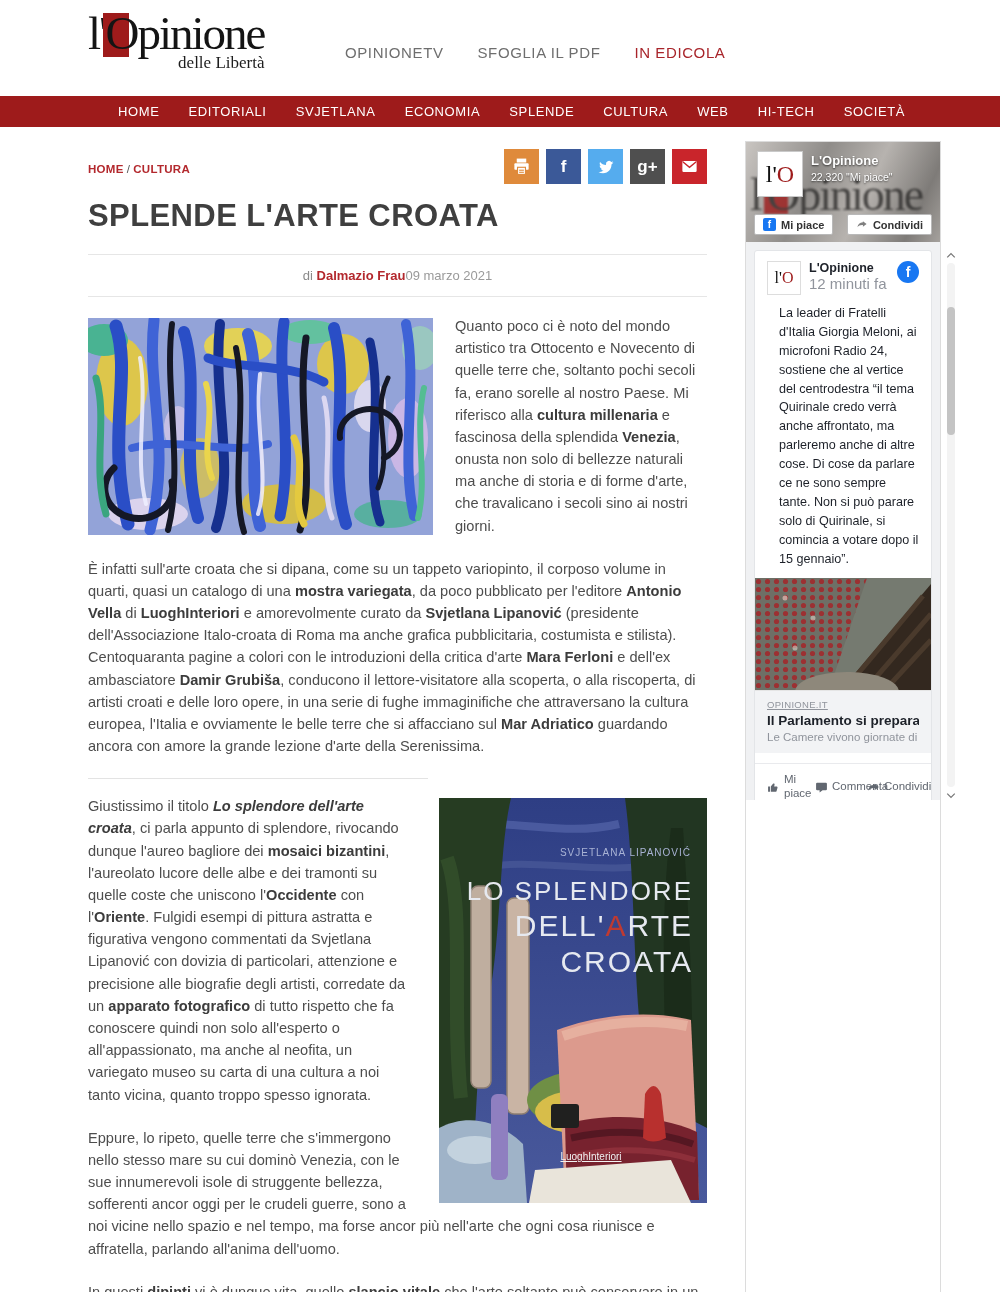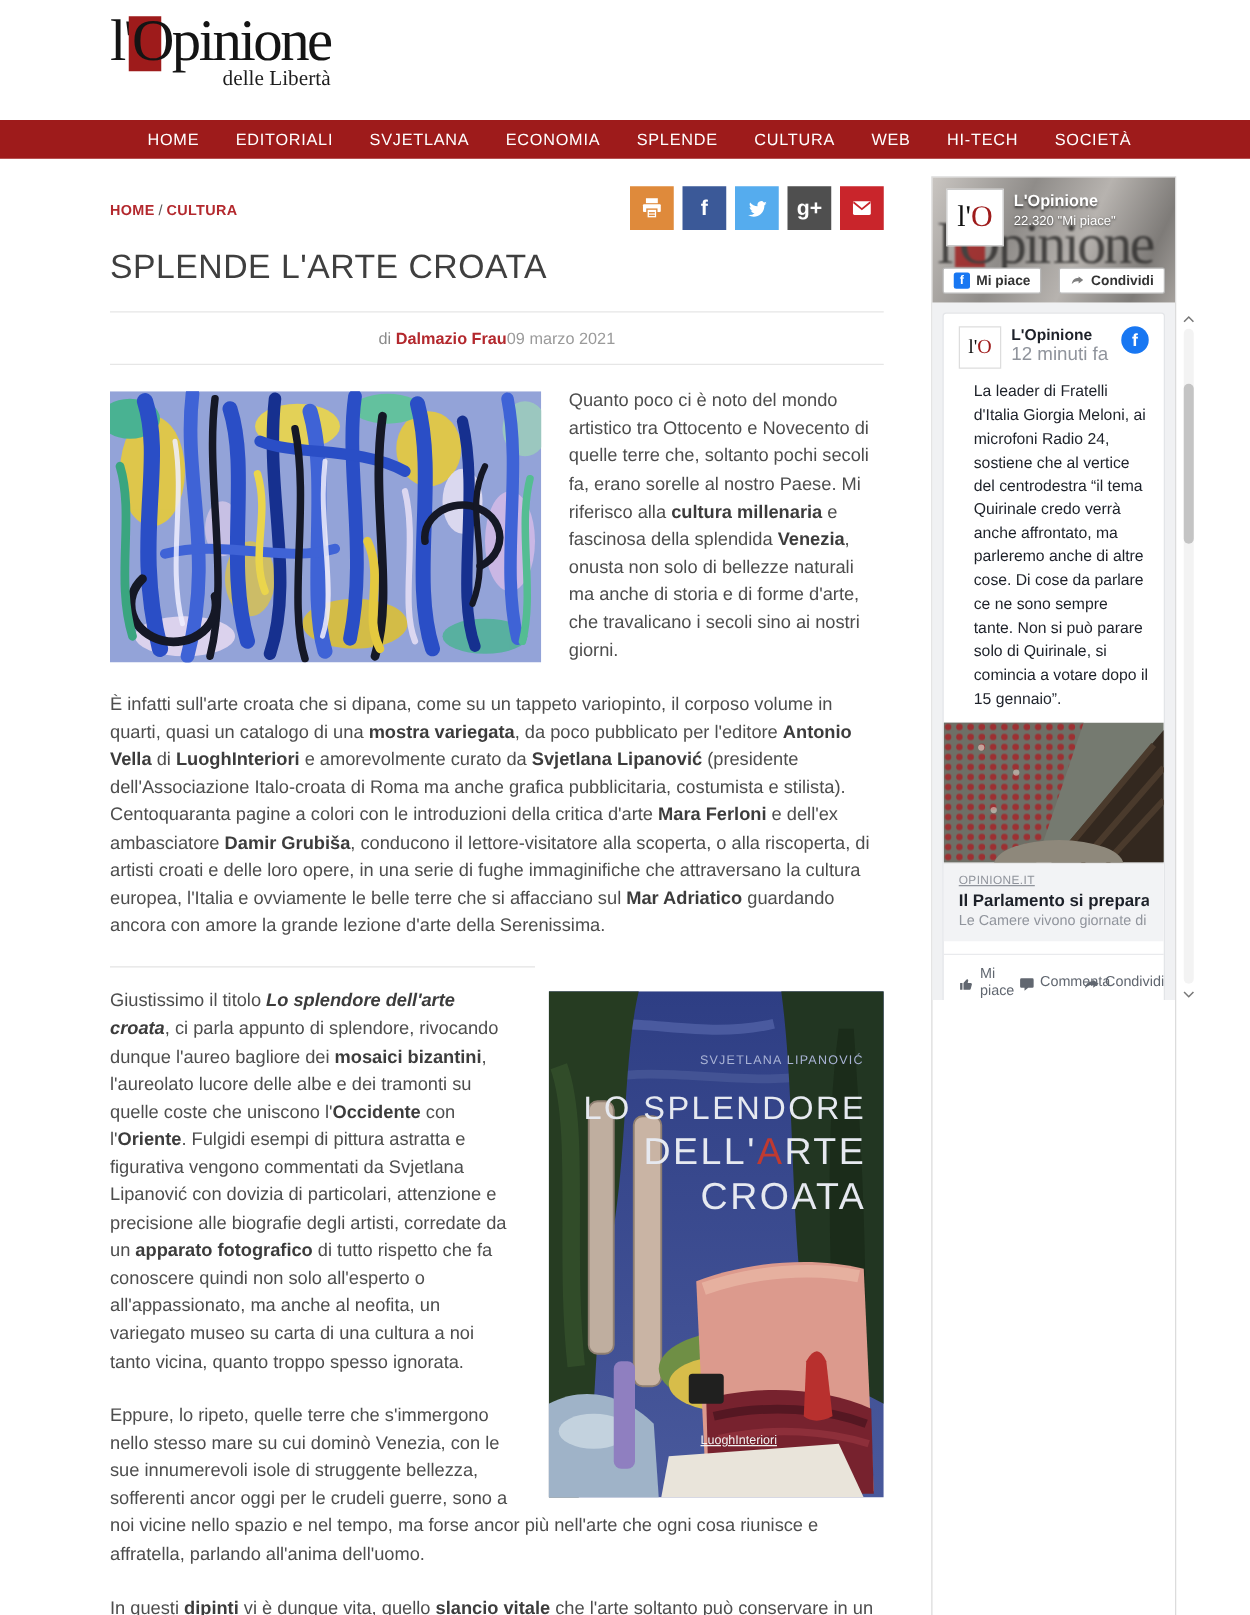--- a/index.html
+++ b/index.html
@@ -31,21 +31,21 @@
   .crumb-link { cursor:pointer; }
   .crumb-sep { color:#555; font-weight:normal; padding:0 3px; }
   .share-row { display:flex; gap:7px; }
   .share-btn { width:35px; height:35px; display:flex; align-items:center; justify-content:center; cursor:pointer; color:#fff; }
   .share-print { background:#df8a3b; }
   .share-fb { background:#3b5998; }
   .share-tw { background:#55acee; }
   .share-gp { background:#4f4f4f; }
   .share-mail { background:#c9252b; }
   .share-btn .txt-ico { font-weight:bold; font-size:17px; }
-  .article h1 { font-size:27px; color:#3f3f3f; font-weight:400; letter-spacing:.4px; margin:14px 0 20px; }
+  .article h1 { font-size:31px; color:#3f3f3f; font-weight:700; letter-spacing:.4px; margin:14px 0 20px; }
   .byline { border-top:1px solid #e6e6e6; border-bottom:1px solid #e6e6e6; padding:13px 2px; display:flex; justify-content:center; font-size:13px; color:#8a8a8a; margin-bottom:18px; }
   .byline .author { color:#b3282d; font-weight:bold; cursor:pointer; }
   .byline .date { color:#9a9a9a; }
   
   .article-body { font-size:14.6px; line-height:1.52; color:#4d4d4d; }
   .article-body p { margin:0 0 21px; }
   .article-body strong { color:#3c3c3c; }
   figure { margin:0; }
   .img-left { float:left; width:345px; height:217px; margin:3px 22px 8px 0; }
   .img-right { float:right; width:268px; height:405px; margin:3px 0 10px 25px; }
@@ -87,20 +87,25 @@
   .fb-scroll-thumb { position:absolute; top:44px; left:0; width:8px; height:128px; background:#c4c4c4; border-radius:4px; cursor:grab; }
 </style>
 </head>
 <body>
 
 <header class="top-header">
   <div class="logo">
     <div class="logo-main"><span>l'</span><span class="o-wrap"><span>O</span></span><span>pinione</span></div>
     <div class="logo-tagline">delle Libertà</div>
   </div>
+  <nav class="header-links">
+    <span class="header-link">OPINIONETV</span>
+    <span class="header-link">SFOGLIA IL PDF</span>
+    <span class="header-link accent">IN EDICOLA</span>
+  </nav>
 </header>
 
 <nav class="nav">
   <span class="nav-item">HOME</span>
   <span class="nav-item">EDITORIALI</span>
   <span class="nav-item">SVJETLANA</span>
   <span class="nav-item">ECONOMIA</span>
   <span class="nav-item">SPLENDE</span>
   <span class="nav-item">CULTURA</span>
   <span class="nav-item">WEB</span>

